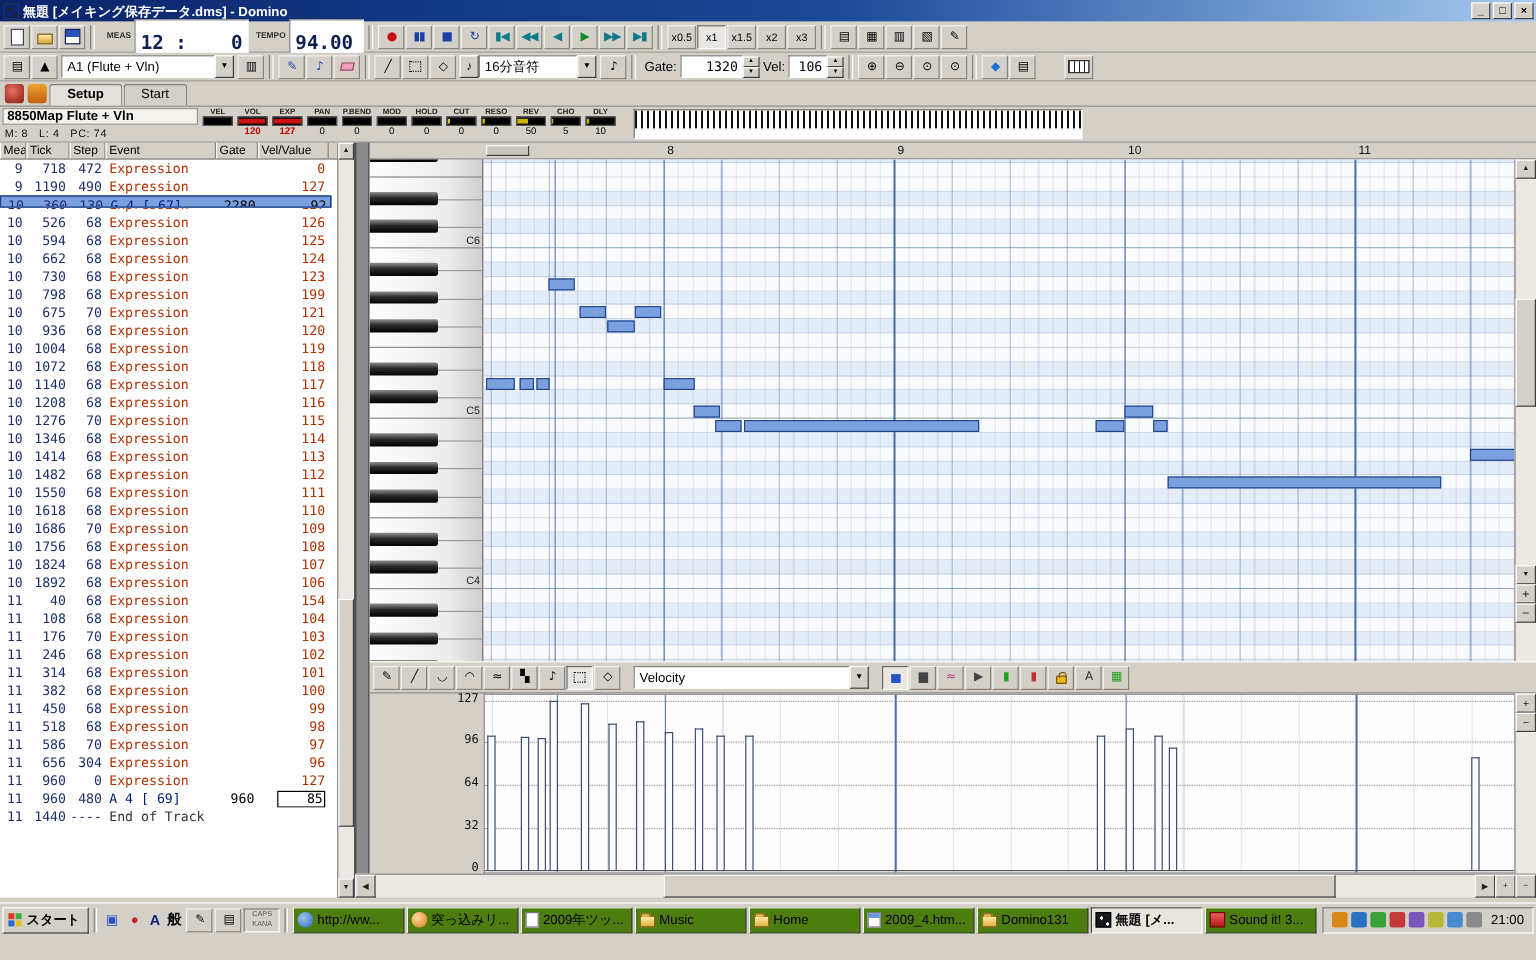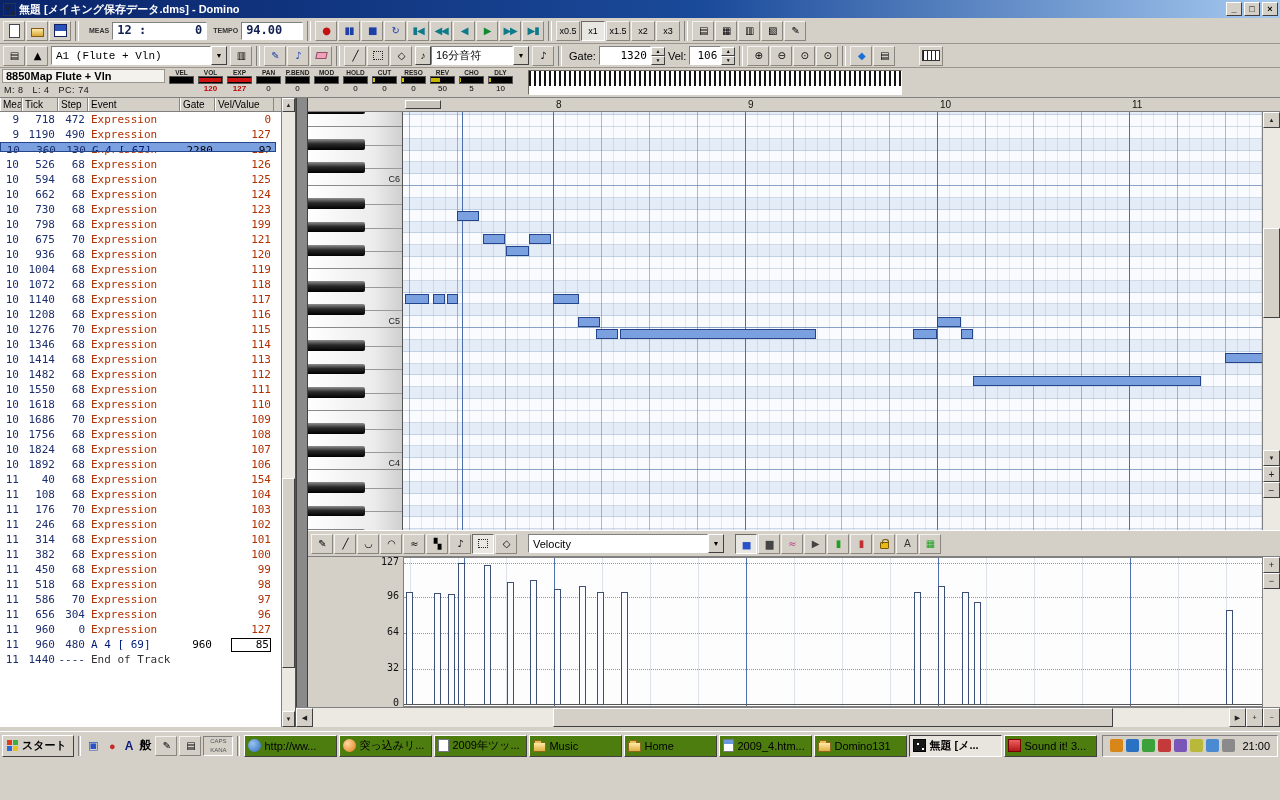--- a/index.html
+++ b/index.html
@@ -23,21 +23,21 @@
   .toolbar { display:flex; align-items:center; padding:0 3px; flex:none; border-bottom:1px solid #9a968e; background:#d4d0c8; }
   .t1 { height:26px; }
   .t2 { height:24px; }
   .grp { display:flex; align-items:center; gap:1px; }
   .sep { width:4px; height:20px; border-left:1px solid #808080; border-right:1px solid #fff; margin:0 4px; }
   .tbtn { min-width:22px; height:20px; padding:0 2px; background:#d4d0c8; border:1px solid; border-color:#f4f2ee #8a867e #8a867e #f4f2ee; display:flex; align-items:center; justify-content:center; gap:1px; }
   .tbtn.active { border-color:#6e6a62 #fff #fff #6e6a62; background:#e9e7e1; }
   .glyph { font-size:10px; line-height:1; letter-spacing:-1px; font-family:"DejaVu Sans",sans-serif; }
   .zp { font-size:9px; min-width:24px; }
   .lcd-label { font-size:7px; font-weight:bold; color:#333; margin:0 3px 0 6px; }
-  .lcd { height:18px; background:#fff; border:1px solid; border-color:#808080 #fff #fff #808080; display:flex; align-items:flex-start; justify-content:space-between; padding:0 4px; font-family:"DejaVu Sans Mono",monospace; font-weight:bold; color:#102050; font-size:12px; }
+  .lcd { height:30px; background:#fff; border:1px solid; border-color:#808080 #fff #fff #808080; display:flex; align-items:flex-end; justify-content:space-between; padding:0 4px; font-family:"DejaVu Sans Mono",monospace; font-weight:bold; color:#102050; font-size:16px; }
   .w95 { width:95px; } .w60 { width:62px; }
   .fi { width:13px; height:13px; }
   .fi-new { background:#fff; border:1px solid #445; height:14px; width:11px; }
   .fi-open { background:linear-gradient(180deg,#ffe9a8,#d8a830); border:1px solid #86591a; height:9px; margin-top:4px; }
   .fi-save { background:linear-gradient(180deg,#2a52b8 55%,#fff 55%); border:1px solid #12205e; }
 
   .combo { display:flex; align-items:center; height:19px; }
   .combo .field { height:19px; background:#fff; border:1px solid; border-color:#808080 #fff #fff #808080; display:flex; align-items:center; padding:0 4px; font-size:11px; white-space:nowrap; overflow:hidden; }
   .combo .drop { width:16px; height:19px; background:#d4d0c8; border:1px solid; border-color:#fff #404040 #404040 #fff; display:flex; align-items:center; justify-content:center; font-size:7px; }
   .spin { display:flex; align-items:center; height:19px; }
@@ -280,21 +280,21 @@
   <div class="toolbar t2">
     <div class="grp">
         <div class="tbtn">
           <div class="glyph">▤</div>
         </div>
         <div class="tbtn">
           <div class="glyph">▲</div>
         </div>
       </div>
     <div class="combo" style="margin:0 3px;">
-      <div class="field" style="width:160px;font-family:Liberation Mono, monospace;">A1  (Flute + Vln)</div>
+      <div class="field" style="width:128px;">A1  (Flute + Vln)</div>
       <div class="drop">▼</div>
     </div>
     <div class="grp">
         <div class="tbtn">
           <div class="glyph">▥</div>
         </div>
       </div>
     <div class="sep"></div>
     <div class="grp">
         <div class="tbtn">
@@ -370,20 +370,28 @@
           <div class="glyph">▤</div>
         </div>
       </div>
     <div class="grp" style="margin-left:24px;">
         <div class="tbtn">
           <div class="sh sh-keyboard"></div>
         </div>
       </div>
   </div>
 
+  <div class="tabrow">
+    <div class="tabicon tabicon1"></div>
+    <div class="tabicon tabicon2"></div>
+    <div style="display:flex;align-items:flex-end;">
+        <div class="tab active">Setup</div>
+        <div class="tab">Start</div>
+      </div>
+  </div>
 
   <div class="theader">
     <div class="tname">8850Map Flute + Vln</div>
     <div class="tinfo">
       <span>M:</span>
       <span>8</span>&nbsp;&nbsp;
       <span>L:</span>
       <span>4</span>&nbsp;&nbsp;
       <span>PC:</span>
       <span>74</span>

